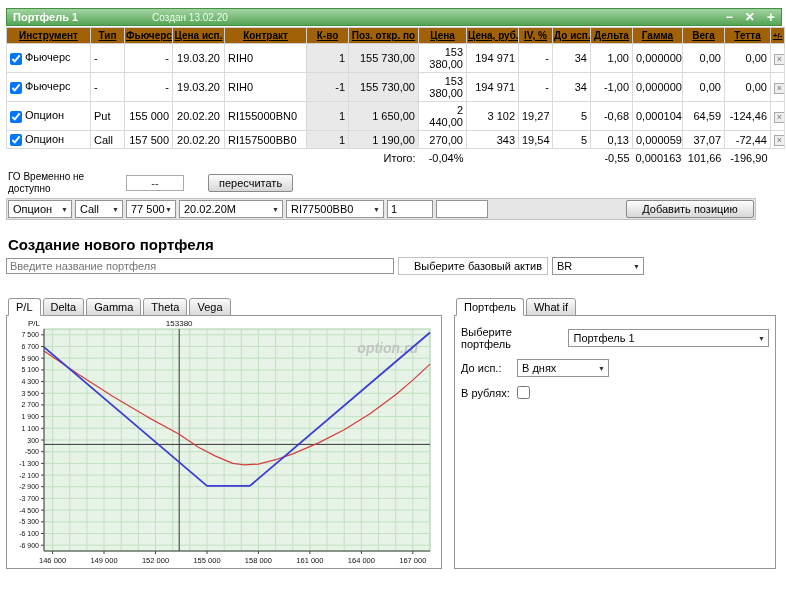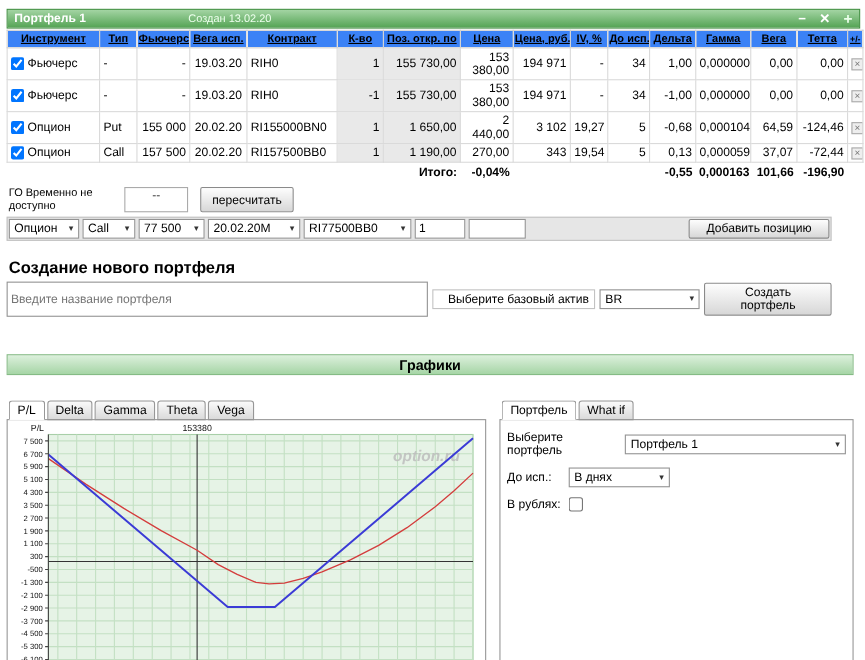--- a/index.html
+++ b/index.html
@@ -3,57 +3,57 @@
 <meta charset="utf-8">
 <style>
   *{box-sizing:border-box;margin:0;padding:0}
   html,body{width:786px;height:600px}
   body{font-family:"Liberation Sans",sans-serif;font-size:11px;color:#000;background:#fff;overflow:hidden}
   .page{padding:8px 4px 0 6px}
 
   
   .titlebar{width:776px;height:18px;background:linear-gradient(#a3d4a3,#55a455);border:1px solid #418f41;
             color:#fff;display:flex;align-items:center;padding:0 6px;font-weight:bold;font-size:11px}
-  .titlebar .created{margin-left:93px;font-weight:normal;font-size:10px;color:#edffed}
+  .titlebar .created{margin-left:74px;font-weight:normal;font-size:10px;color:#edffed}
   .win-controls{margin-left:auto;display:flex;gap:12px;font-weight:bold;font-size:12px}
   .win-controls span{cursor:pointer;line-height:14px}
   .win-controls .plus{color:#eaffea;font-size:14px}
 
   table.port{border-collapse:collapse;table-layout:fixed;width:776px;margin-top:1px}
   .port th{font-size:10px;font-weight:bold;border:1px solid #cfcfcf;padding:2px 1px;text-align:center;
-           white-space:nowrap;text-decoration:underline;overflow:hidden;cursor:pointer;background:#3b82f6}
+           white-space:nowrap;text-decoration:underline;overflow:hidden;cursor:pointer;background:#a16207}
   .port td{border:1px solid #dadada;padding:2px 3px;vertical-align:middle;overflow:hidden}
   .port .num{text-align:right}
   .port .ctr{text-align:center}
   .shade{background:#e9e9e9}
   .c-left{white-space:nowrap}
   .c-left input{vertical-align:middle;margin-right:3px;width:12px;height:12px}
   .x-btn{display:inline-block;width:11px;height:11px;line-height:9px;text-align:center;border:1px solid #aaa;
          background:#eee;color:#777;font-size:9px;cursor:pointer}
-  tr.totals td{border:none;font-weight:bold;padding:3px}
-
-  .go-row{display:flex;gap:11px;padding:4px 2px;width:776px}
+  tr.totals td{border:none;font-weight:normal;padding:3px}
+
+  .go-row{display:flex;align-items:center;gap:24px;padding:4px 2px;width:776px}
   .go-label{width:94px;font-size:10px;line-height:1.15}
   .go-value{width:58px;border:1px solid #aaa;background:#fff;text-align:center;padding:1px 0;color:#333}
   button{border:1px solid #8a8a8a;background:linear-gradient(#fdfdfd,#d7d7d7);padding:2px 10px;font-size:11px;
          font-family:"Liberation Sans",sans-serif;border-radius:2px;cursor:pointer}
 
   .section-title{font-size:15px;font-weight:bold;margin:3px 0 4px 2px}
 
   
   .sel{position:relative;display:inline-block;background:#fff;border:1px solid #939393;height:18px;
        padding:2px 16px 1px 4px;white-space:nowrap;cursor:pointer;font-size:11px;overflow:hidden}
   .sel::after{content:"▼";font-size:7px;position:absolute;right:3px;top:5px;color:#333}
 
   .newpos{display:flex;align-items:center;gap:3px;width:750px;border:1px solid #c2c2c2;background:#e6e6e6;padding:1px 1px}
   .ninput{border:1px solid #939393;height:18px;padding:1px 3px;font:inherit;background:#fff}
   .spacer{flex:1}
 
   .createrow{display:flex;align-items:center;gap:4px;width:750px;margin-top:2px}
-  .name-input{width:388px;height:32px}
+  .name-input{width:388px;height:16px}
   .base-label{width:150px;border:1px solid #c2c2c2;background:#fff;height:18px;padding:2px 5px;text-align:right;white-space:nowrap}
   .sel.base{width:92px}
 
   .charts-bar{margin-top:34px;width:770px;height:19px;background:linear-gradient(#dcf0dc,#a6d5a6);
               border:1px solid #85bb85;text-align:center;font-weight:bold;font-size:13px;line-height:17px}
 
   
   .panels{display:flex;gap:12px;margin-top:22px}
   .tabs{display:flex;gap:2px;padding-left:2px;position:relative;top:1px;z-index:2}
   .tab{border:1px solid #979797;border-radius:3px 3px 0 0;background:linear-gradient(#fafafa,#dadada);
@@ -104,21 +104,21 @@
         <col style="width:50px">
           <col style="width:42px">
           <col style="width:46px">
           <col style="width:14px">
       </colgroup>
       <tbody>
           <tr>
         <th>Инструмент</th>
         <th>Тип</th>
         <th>Фьючерс</th>
-        <th>Вега исп.</th>
+        <th>Цена исп.</th>
         <th>Контракт</th>
         <th>К-во</th>
         <th>Поз. откр. по</th>
         <th>Цена</th>
         <th>Цена, руб.</th>
         <th>IV, %</th>
         <th>До исп.</th>
         <th>Дельта</th>
         <th>Гамма</th>
         <th>Вега</th>
@@ -219,38 +219,36 @@
     <div class="go-row">
       <div class="go-label">ГО Временно не доступно</div>
       <div class="go-value">--</div>
       <button>пересчитать</button>
     </div>
   </div>
 
   <div class="newpos">
     <div class="sel" style="width:64px"><span>Опцион</span></div>
     <div class="sel" style="width:48px"><span>Call</span></div>
-    <div class="sel" style="width:60px"><span>77 500</span></div>
-    <div class="sel" style="width:84px"><span>20.02.20M</span></div>
+    <div class="sel" style="width:50px"><span>77 500</span></div>
+    <div class="sel" style="width:104px"><span>20.02.20M</span></div>
     <div class="sel" style="width:98px"><span>RI77500BB0</span></div>
     <input class="ninput" style="width: 46px;" value="1">
     <input class="ninput" style="width: 52px;">
     <div class="spacer"></div>
     <button style="width:128px">Добавить позицию</button>
   </div>
 
   <div class="section-title" style="margin-top:16px">Создание нового портфеля</div>
   <div class="createrow">
     <input class="ninput name-input" placeholder="Введите название портфеля" style="">
     <div class="base-label">Выберите базовый актив</div>
     <div class="sel base"><span>BR</span></div>
-    <button>Создать портфель</button>
   </div>
 
-  <div class="charts-bar">Графики</div>
 
   <div class="panels">
     <div class="panel left">
       <div class="tabs">
         <div class="tab active">P/L</div>
         <div class="tab">Delta</div>
         <div class="tab">Gamma</div>
         <div class="tab">Theta</div>
         <div class="tab">Vega</div>
       </div>

